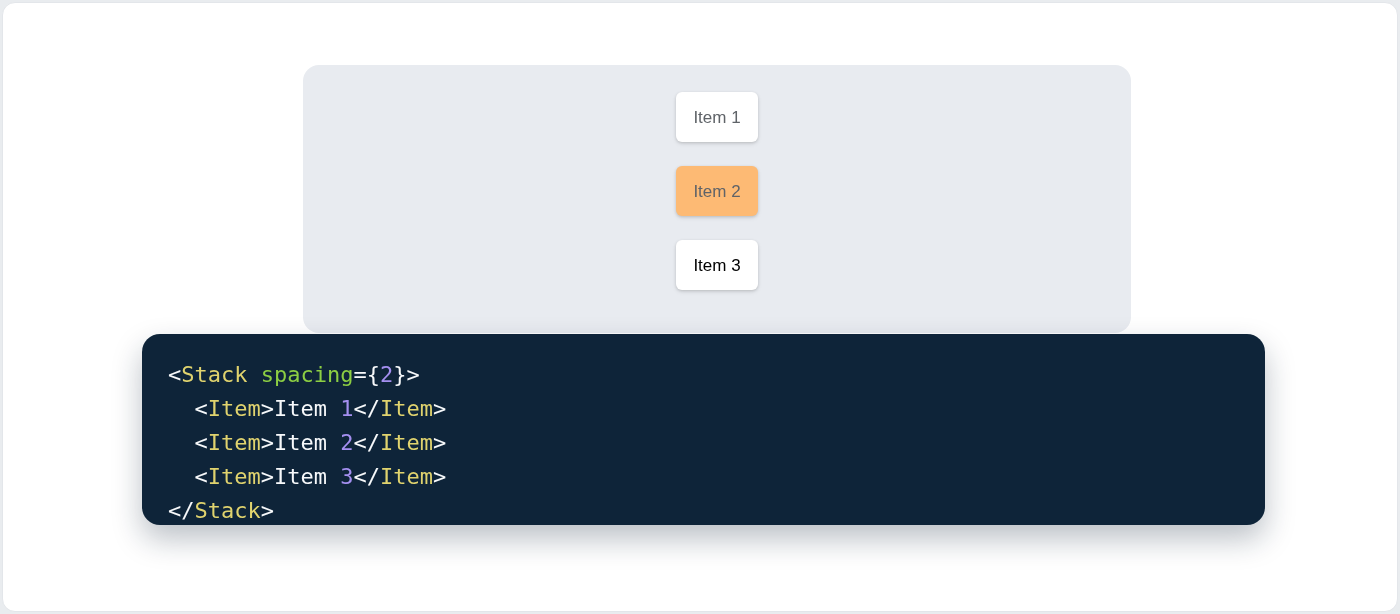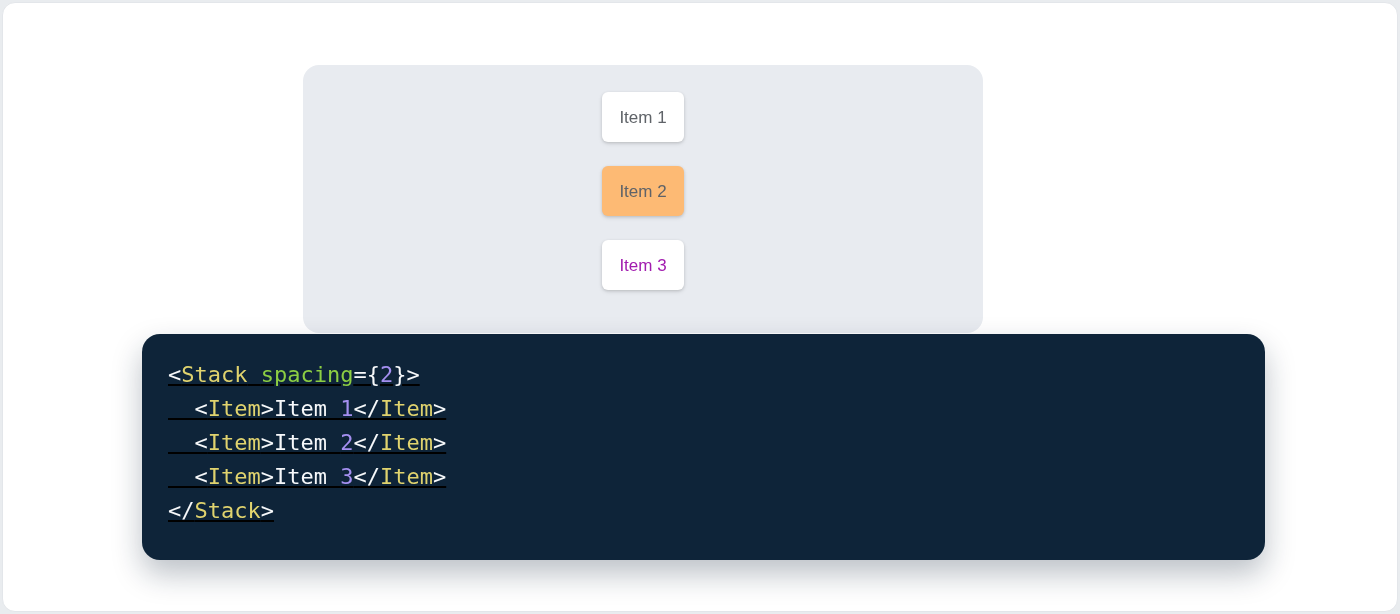--- a/index.html
+++ b/index.html
@@ -15,21 +15,21 @@
     position: absolute;
     left: 2px; top: 2px;
     width: 1394px; height: 608px;
     background: #ffffff;
     border: 1px solid #e3e6ea;
     border-radius: 13px;
   }
   .demo-panel {
     position: absolute;
     left: 300px; top: 62px;
-    width: 680px; height: 268px;
+    width: 828px; height: 268px;
     background: #e8ebf0;
     border-radius: 16px;
   }
   .stack {
     display: flex;
     flex-direction: column;
     align-items: center;
     padding-top: 27px;
     gap: 24px;
   }
@@ -41,27 +41,26 @@
     display: flex;
     align-items: center;
     justify-content: center;
     color: #5f6368;
     font-size: 17px;
     line-height: 1;
   }
   .code-panel {
     position: absolute;
     left: 139px; top: 331px;
-    width: 1123px; height: 226px;
+    width: 1123px; height: 191px;
     background: #0e2439;
     border-radius: 18px;
     box-shadow: 0 14px 30px rgba(15, 32, 54, 0.28);
     box-sizing: border-box;
     padding: 24px 26px;
-    text-decoration: underline;
   }
   .code-block {
     margin: 0;
     font-family: "DejaVu Sans Mono", "Liberation Mono", monospace;
     font-size: 22px;
     line-height: 34px;
     white-space: pre;
     color: var(--tok-plain, #f7f9fb);
   }
   .tok-plain { color: var(--tok-plain, #f7f9fb); }
@@ -71,21 +70,21 @@
 </style>
 </head>
 <body style="background: rgb(233, 236, 239);">
 
 <div class="page-card" style="background: rgb(255, 255, 255);">
 
   <div class="demo-panel" style="background: rgb(232, 235, 240);">
     <div class="stack">
         <div class="item-card" style="background: rgb(255, 255, 255); color: rgb(95, 99, 104);">Item 1</div>
         <div class="item-card" style="background: #fdba74; color: rgb(95, 99, 104);">Item 2</div>
-        <div class="item-card" style="background: rgb(255, 255, 255); color: #a21caf;">Item 3</div>
+        <div class="item-card" style="background: rgb(255, 255, 255); color: #000000;">Item 3</div>
       </div>
   </div>
 
   <div class="code-panel" style="background: rgb(14, 36, 57);">
     <pre class="code-block"><div class="code-line"><span class="tok-plain">&lt;</span><span class="tok-tag">Stack</span><span class="tok-plain"> </span><span class="tok-attr">spacing</span><span class="tok-plain">={</span><span class="tok-num">2</span><span class="tok-plain">}&gt;</span></div><div class="code-line"><span class="tok-plain">  &lt;</span><span class="tok-tag">Item</span><span class="tok-plain">&gt;Item </span><span class="tok-num">1</span><span class="tok-plain">&lt;/</span><span class="tok-tag">Item</span><span class="tok-plain">&gt;</span></div><div class="code-line"><span class="tok-plain">  &lt;</span><span class="tok-tag">Item</span><span class="tok-plain">&gt;Item </span><span class="tok-num">2</span><span class="tok-plain">&lt;/</span><span class="tok-tag">Item</span><span class="tok-plain">&gt;</span></div><div class="code-line"><span class="tok-plain">  &lt;</span><span class="tok-tag">Item</span><span class="tok-plain">&gt;Item </span><span class="tok-num">3</span><span class="tok-plain">&lt;/</span><span class="tok-tag">Item</span><span class="tok-plain">&gt;</span></div><div class="code-line"><span class="tok-plain">&lt;/</span><span class="tok-tag">Stack</span><span class="tok-plain">&gt;</span></div></pre>
   </div>
 
 </div>
 
 </body></html>

